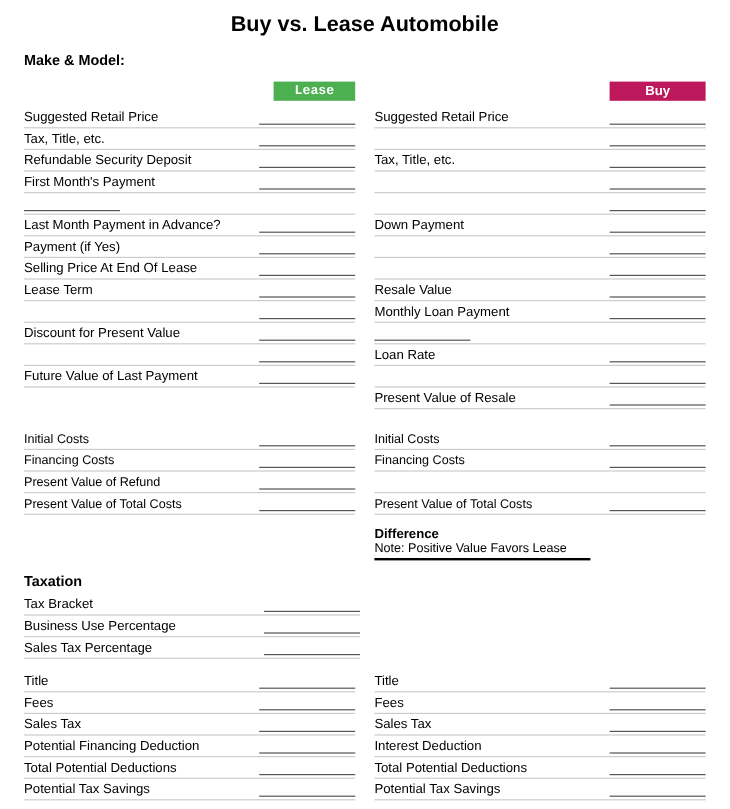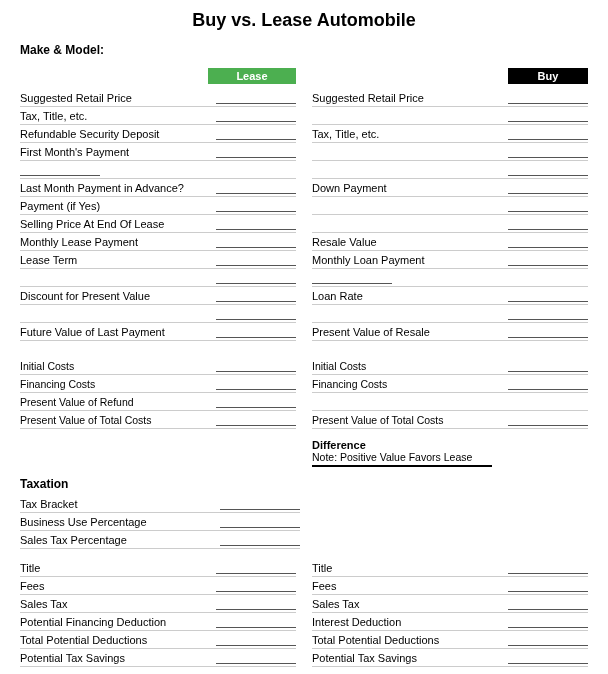--- a/index.html
+++ b/index.html
@@ -30,21 +30,21 @@
       margin-bottom: 16px;
     }
     .section-header {
       text-align: center;
       font-weight: bold;
       color: #fff;
       padding: 2px 0;
       margin-bottom: 2px;
     }
     .lease-header { background: #4CAF50; }
-    .buy-header { background: #000000; }
+    .buy-header { background: #be185d; }
     .field-row {
       display: flex;
       align-items: center;
       border-bottom: 1px solid #ccc;
       min-height: 18px;
       padding: 1px 0;
     }
     .field-label {
       flex: 1;
       font-size: 11px;
@@ -130,21 +130,21 @@
 
 <h1>Buy vs. Lease Automobile</h1>
 
 <div class="make-model">Make &amp; Model:</div>
 
 <div class="main-grid">
 
   <div>
     <div class="col-header-row">
       <div class="col-header-spacer"></div>
-      <div class="section-header lease-header" style="width:88px;">Lease</div>
+      <div class="section-header lease-header" style="width:68px;font-family:Liberation Mono, monospace;">Lease</div>
     </div>
 
     <div class="field-row">
       <span class="field-label">Suggested Retail Price</span>
       <input class="field-input" type="text" style="">
     </div>
     <div class="field-row">
       <span class="field-label">Tax, Title, etc.</span>
       <input class="field-input" type="text" style="">
     </div>
@@ -162,24 +162,20 @@
     <div class="field-row">
       <span class="field-label">Last Month Payment in Advance?</span>
       <input class="field-input" type="text" style="">
     </div>
     <div class="field-row">
       <span class="field-label">Payment (if Yes)</span>
       <input class="field-input" type="text" style="">
     </div>
     <div class="field-row">
       <span class="field-label">Selling Price At End Of Lease</span>
-      <input class="field-input" type="text" style="">
-    </div>
-    <div class="field-row">
-      <span class="field-label">Monthly Lease Payment</span>
       <input class="field-input" type="text" style="">
     </div>
     <div class="field-row">
       <span class="field-label">Lease Term</span>
       <input class="field-input" type="text" style="">
     </div>
     <div class="field-row">
       <span class="field-label"></span>
       <input class="field-input" type="text" style="">
     </div>

